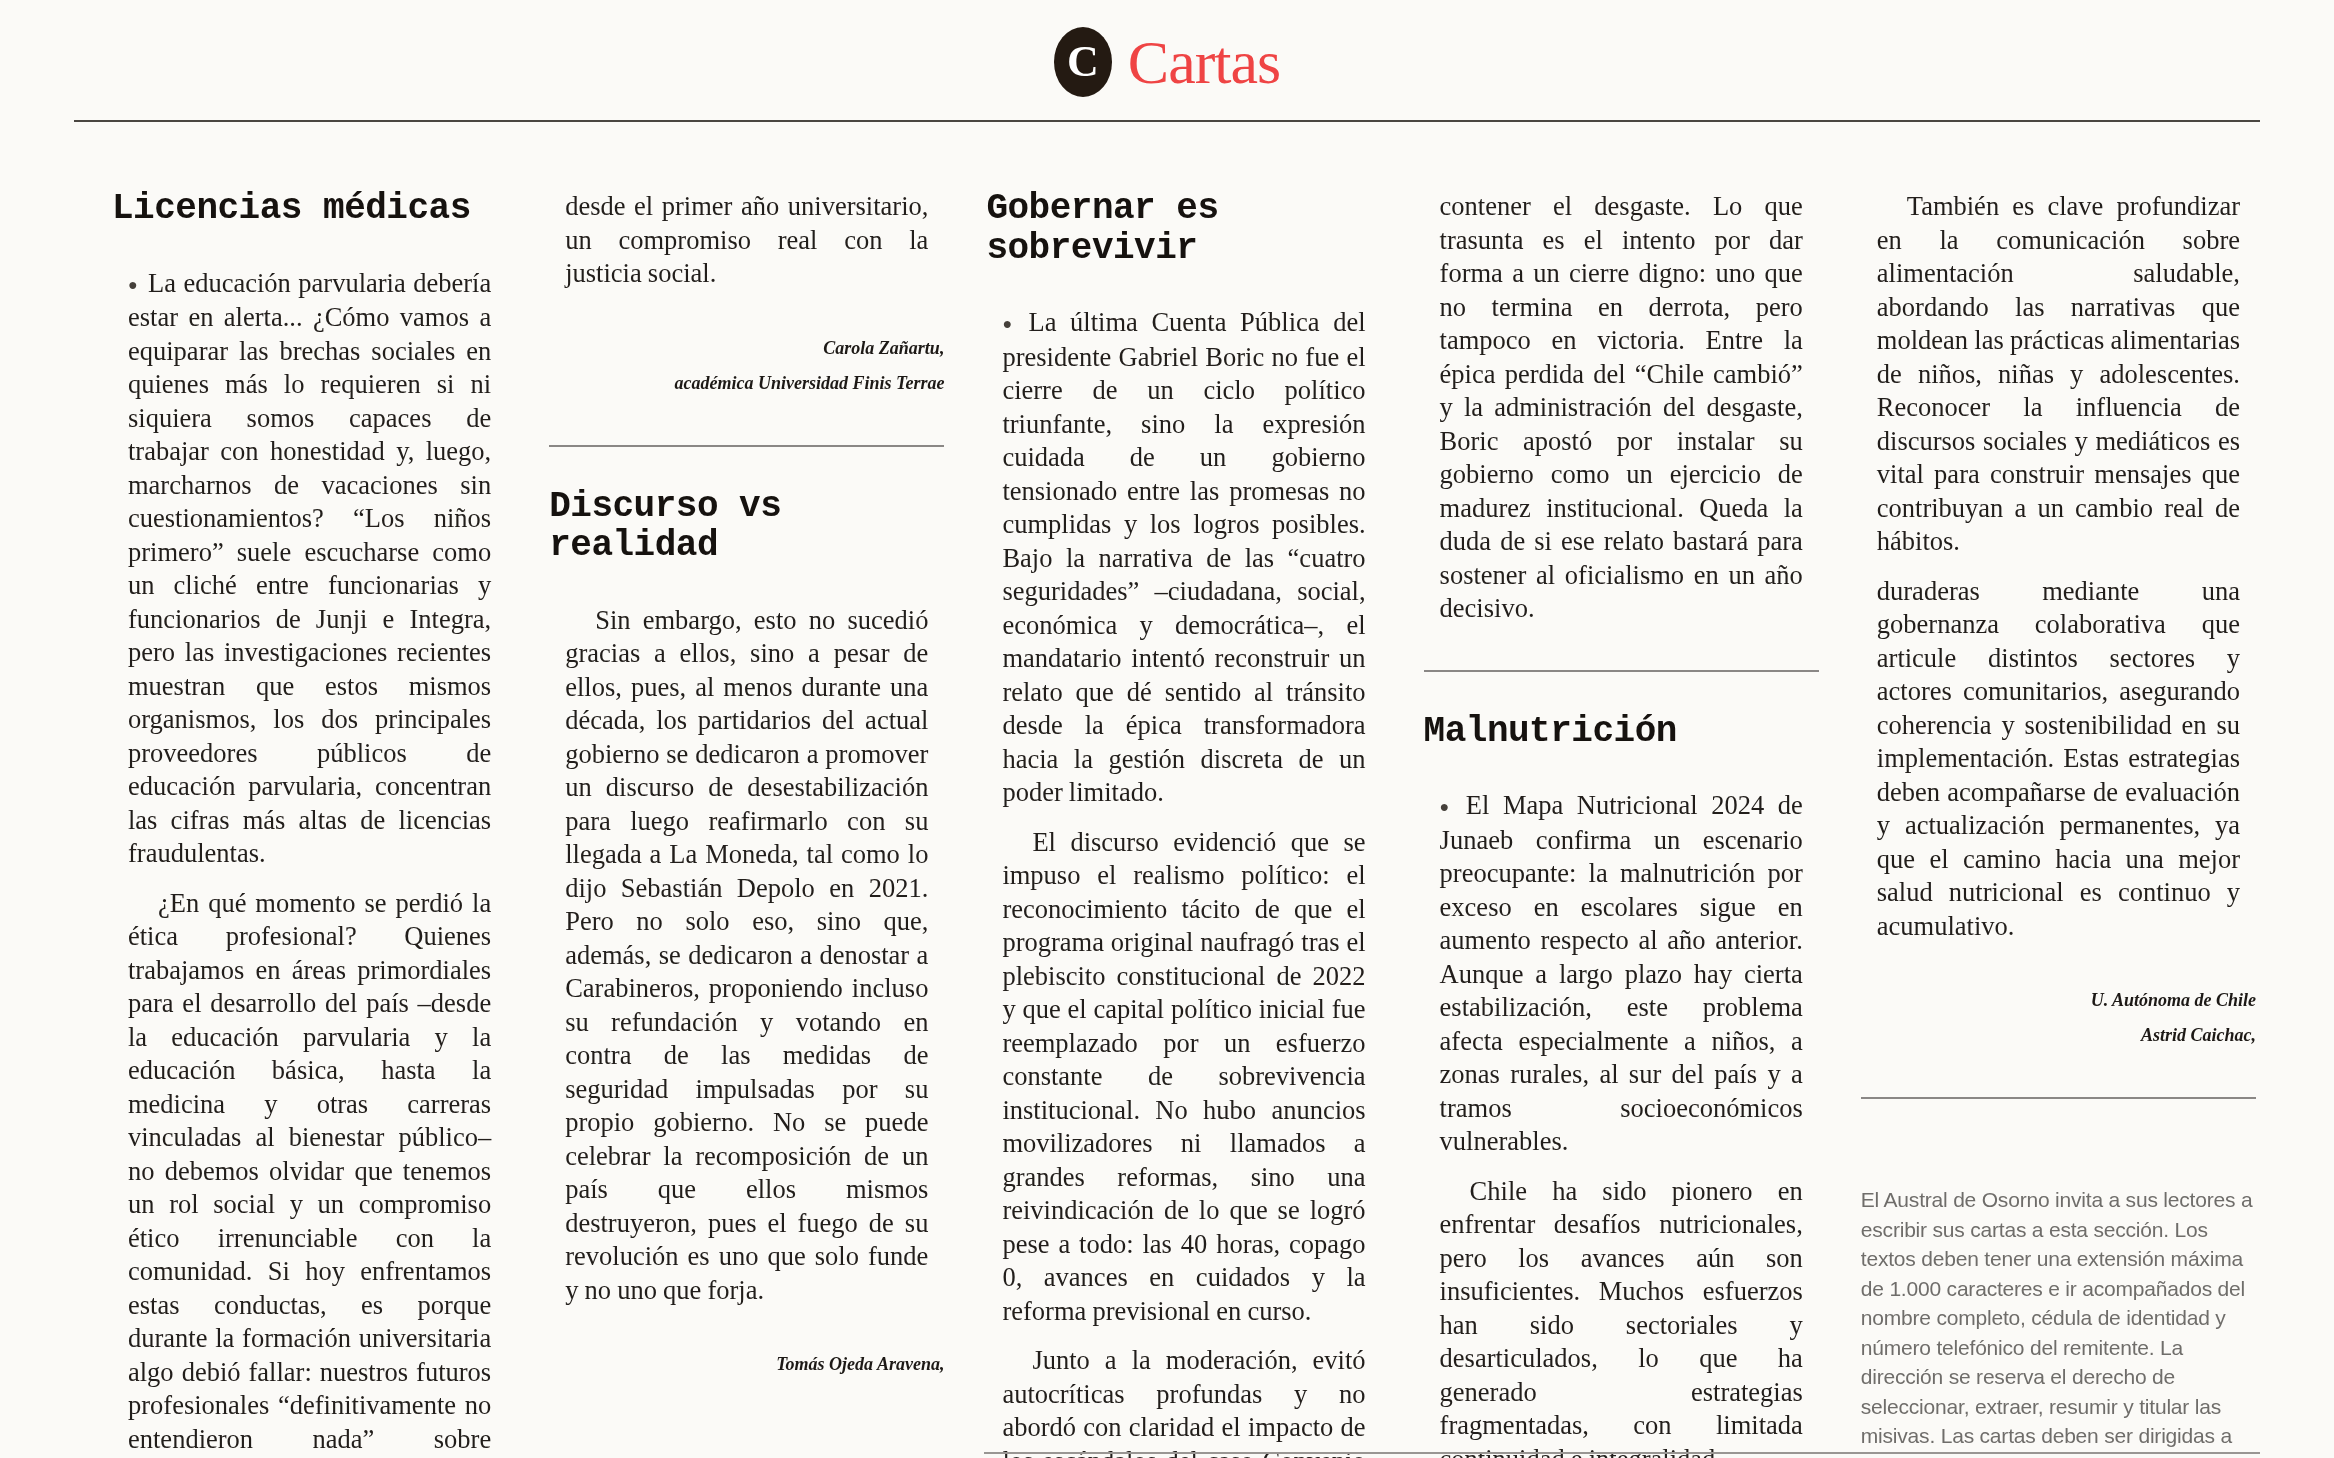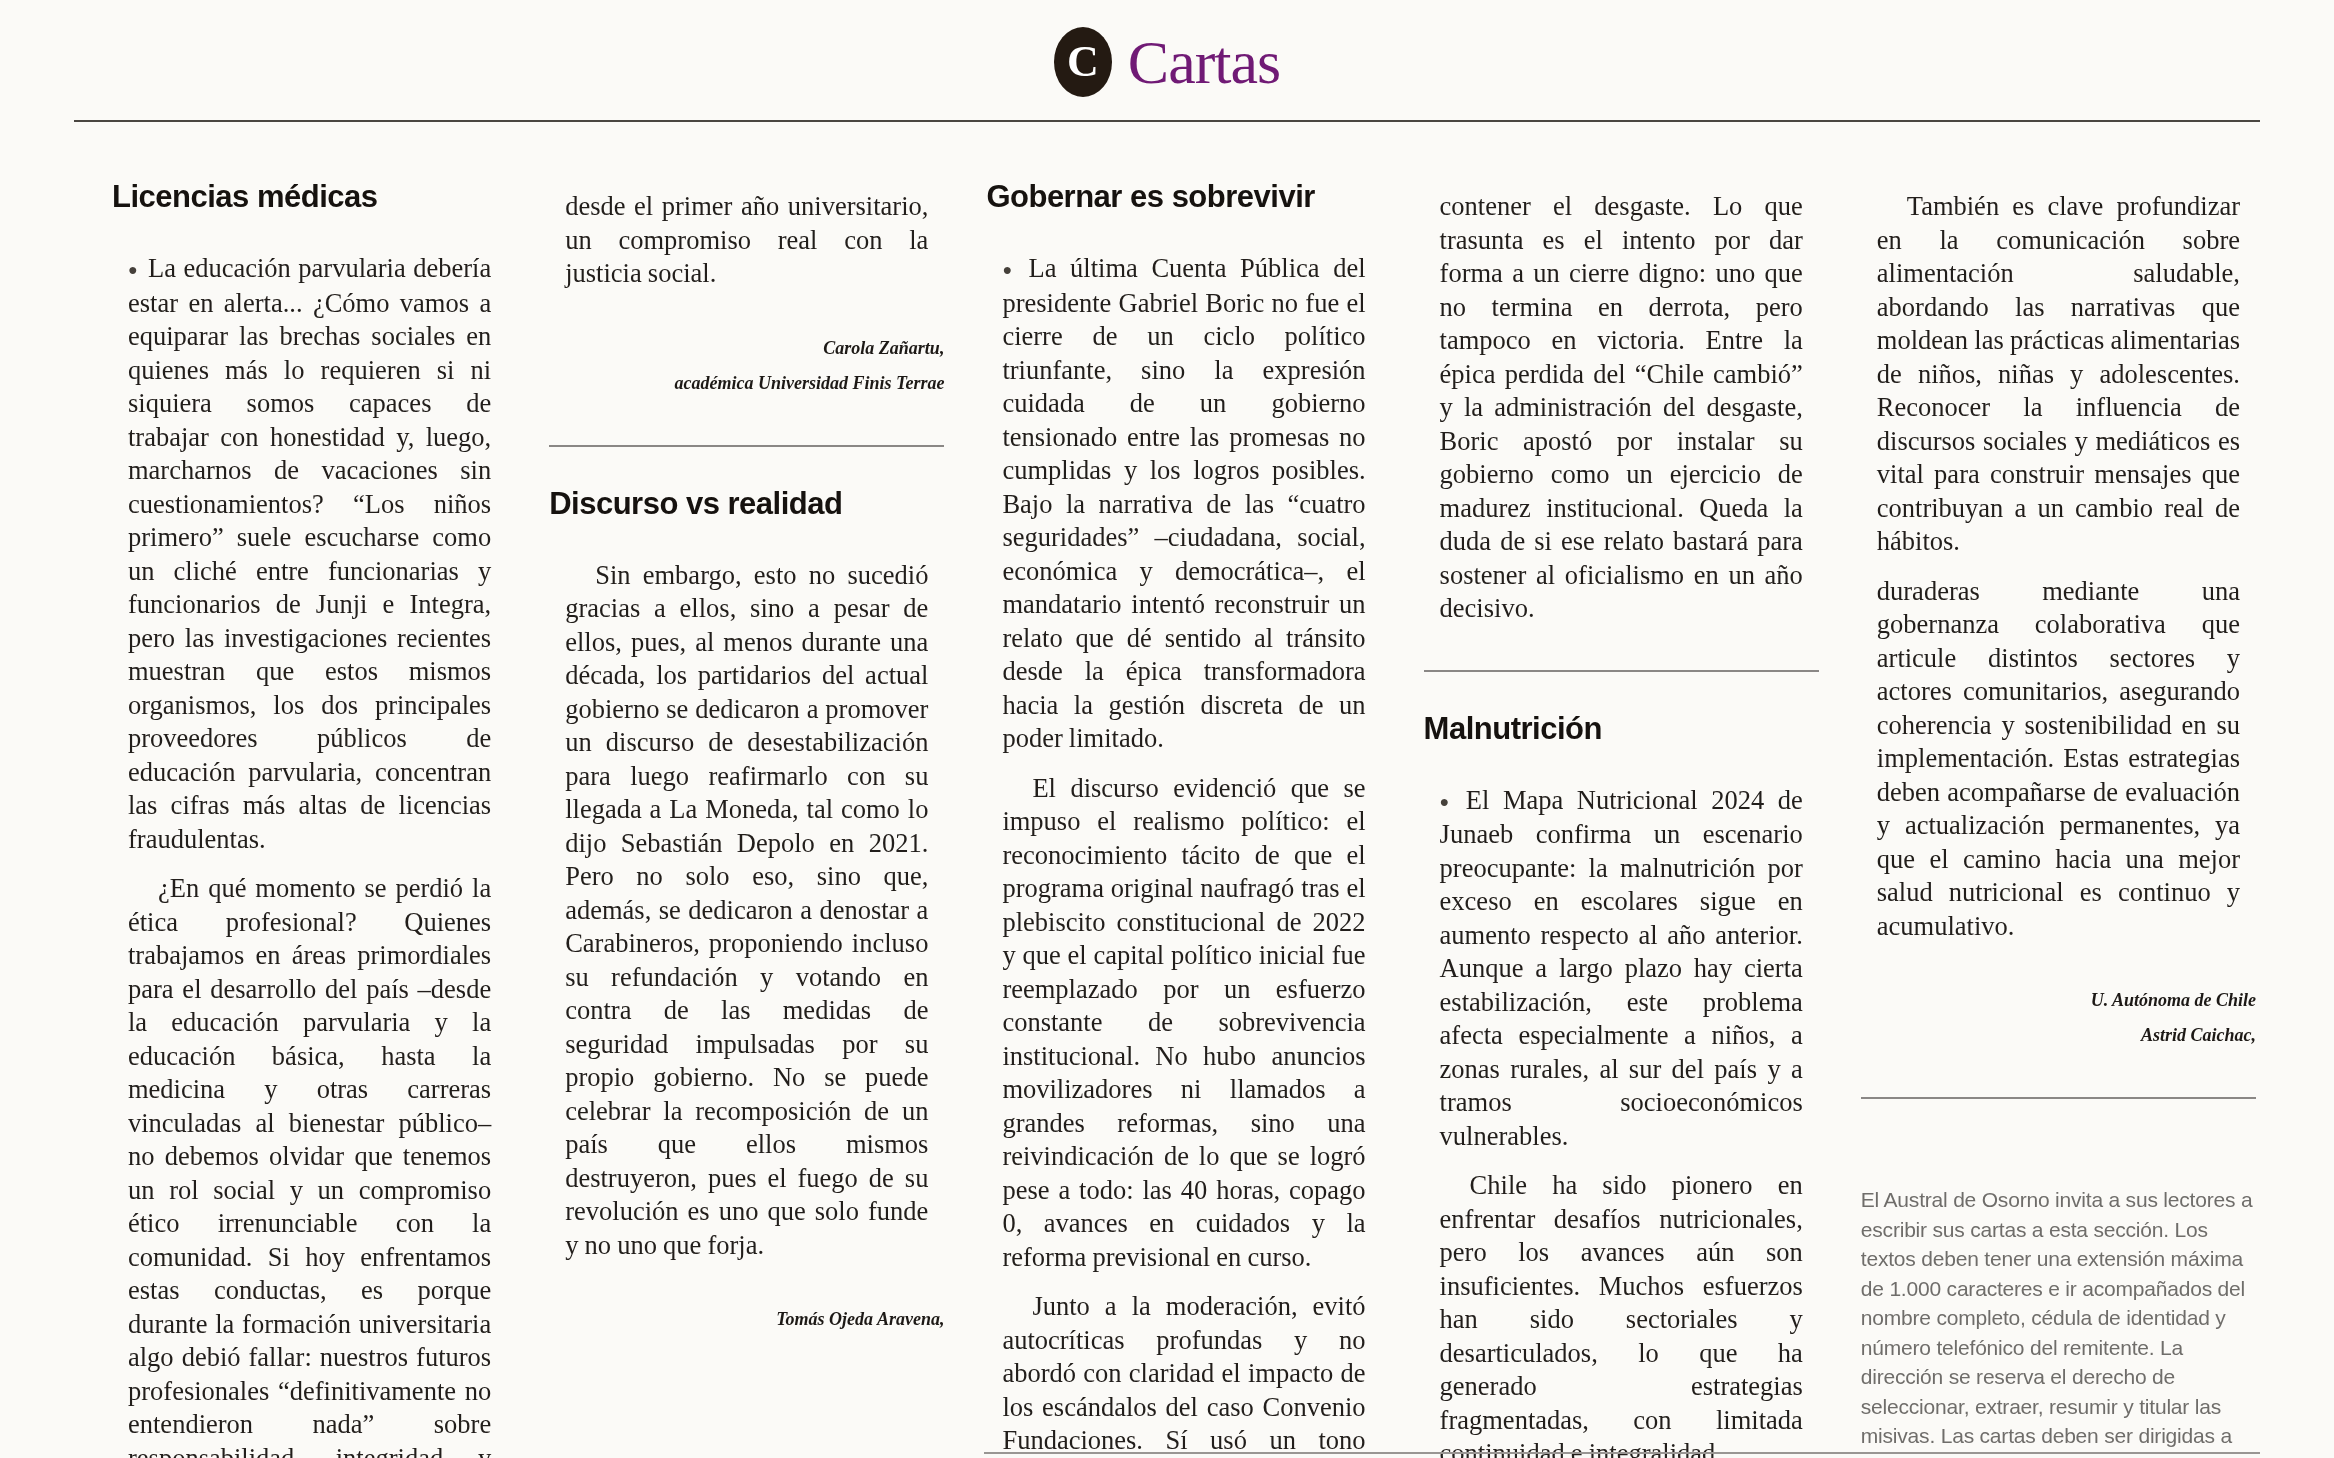--- a/index.html
+++ b/index.html
@@ -33,21 +33,21 @@
     align-items: center;
     justify-content: center;
     font-family: "Liberation Serif", serif;
     font-weight: 700;
     font-size: 44px;
     line-height: 1;
   }
   .section-title {
     font-size: 62px;
     line-height: 1;
-    color: #701a75;
+    color: #ef4444;
     letter-spacing: -1px;
     text-align: right;
   }
   .header-rule {
     height: 2px;
     background: #4a4razs643d;
     background: #4a4641;
     margin: 12px 74px 0 74px;
   }
 
@@ -57,26 +57,26 @@
     grid-template-columns: repeat(5, 1fr);
     column-gap: 42px;
     padding: 52px 78px 0 112px;
     box-sizing: border-box;
     align-items: start;
   }
   .col { min-width: 0; }
 
   
   .letter-title {
-    font-family: Liberation Sans, sans-serif;
+    font-family: Liberation Mono, monospace;
     font-weight: 700;
-    font-size: 31px;
+    font-size: 36px;
     letter-spacing: -0.5px;
     color: #16120f;
-    margin: 6px 0 38px 0;
+    margin: 15px 0 38px 0;
     line-height: 1.1;
   }
   .letter-title.after-rule { margin-top: 40px; }
 
   .body-par {
     font-size: 26.5px;
     line-height: 33.5px;
     text-align: justify;
     margin: 16px;
     hyphens: auto;

